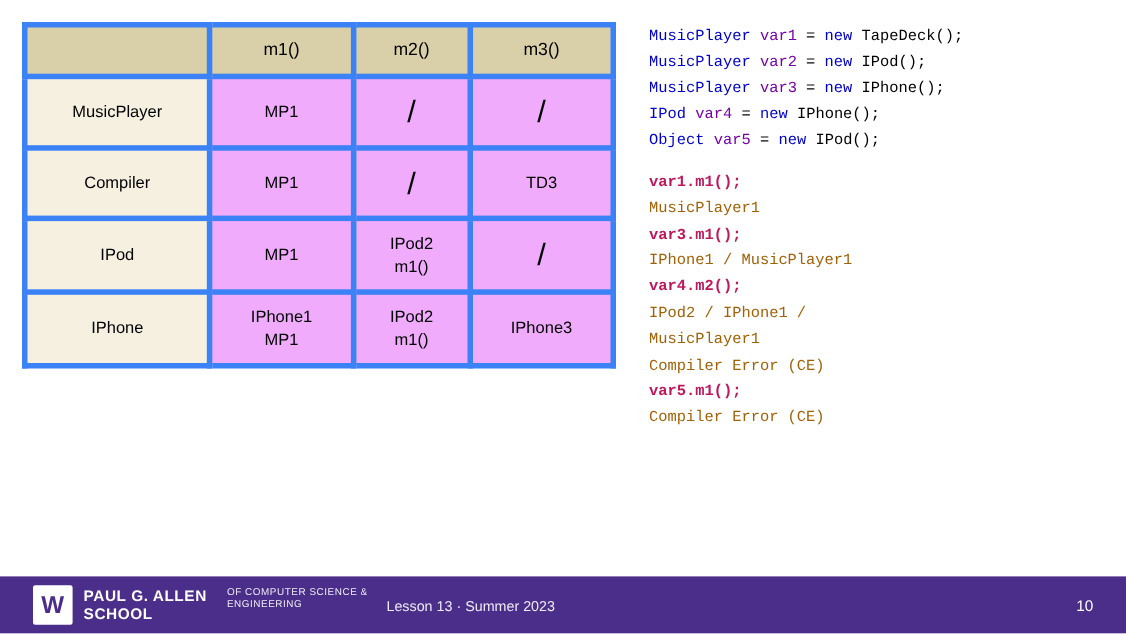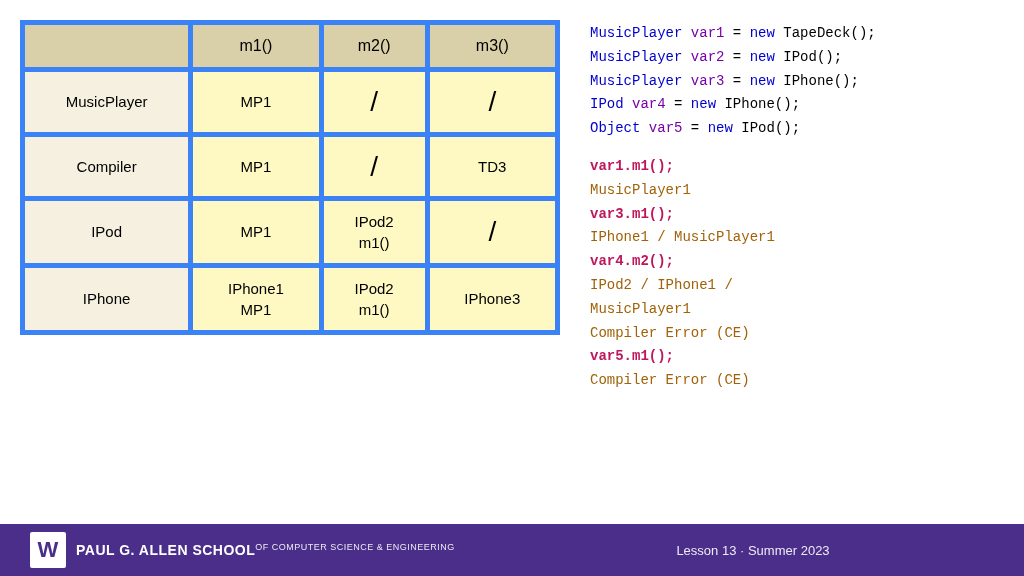--- a/index.html
+++ b/index.html
@@ -39,21 +39,21 @@
       font-size: 16px;
     }
     thead th:first-child {
       background: #d9cfa8;
     }
     tbody tr td:first-child {
       background: #f5f0e0;
       font-weight: normal;
     }
     tbody td {
-      background: #fef9c3;
+      background: #f0abfc;
     }
     .slash {
       font-size: 28px;
       font-weight: normal;
       color: #000;
     }
     
     .code-section {
       flex: 1;
       font-family: 'Courier New', Courier, monospace;
@@ -109,21 +109,20 @@
       text-transform: uppercase;
     }
     .school-name-bottom {
       font-size: 9px;
       letter-spacing: 0.5px;
       text-transform: uppercase;
       opacity: 0.9;
     }
     .footer-center {
       flex: 1;
-      text-align: center;
       font-size: 13px;
       opacity: 0.9;
     }
     .footer-right {
       flex: 1;
       text-align: right;
       font-size: 14px;
     }
   </style>
 </head>
@@ -195,13 +194,14 @@
 
 <div class="footer">
   <div class="footer-logo">
     <div class="w-logo">W</div>
     <div class="school-name">
       <span class="school-name-top">PAUL G. ALLEN SCHOOL</span>
       <span class="school-name-bottom">OF COMPUTER SCIENCE &amp; ENGINEERING</span>
     </div>
   </div>
   <div class="footer-center">Lesson 13 · Summer 2023</div>
+  <div class="footer-right">10</div>
 </div>
 
 </body></html>

